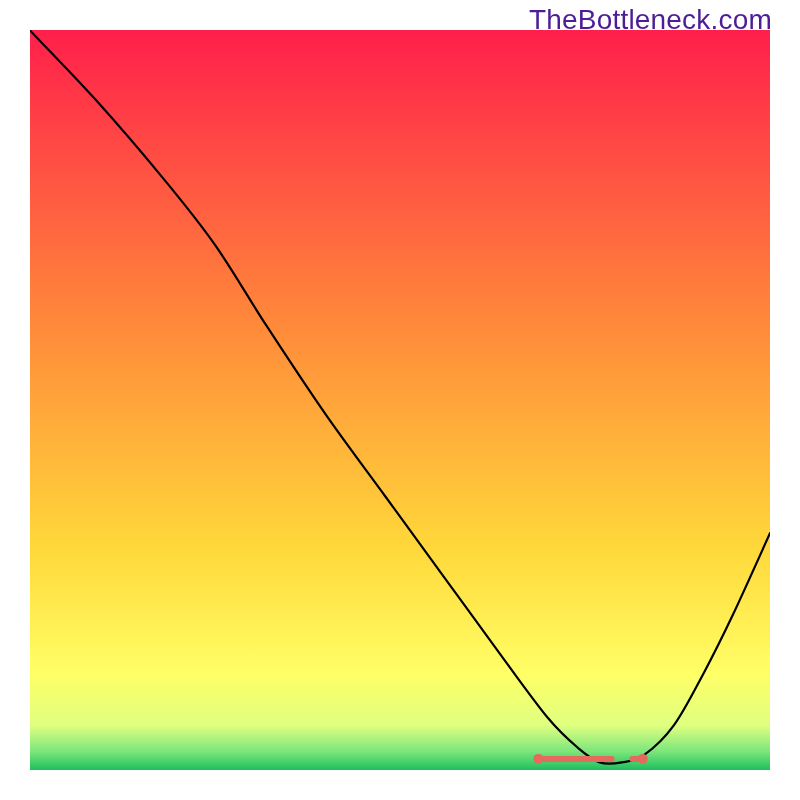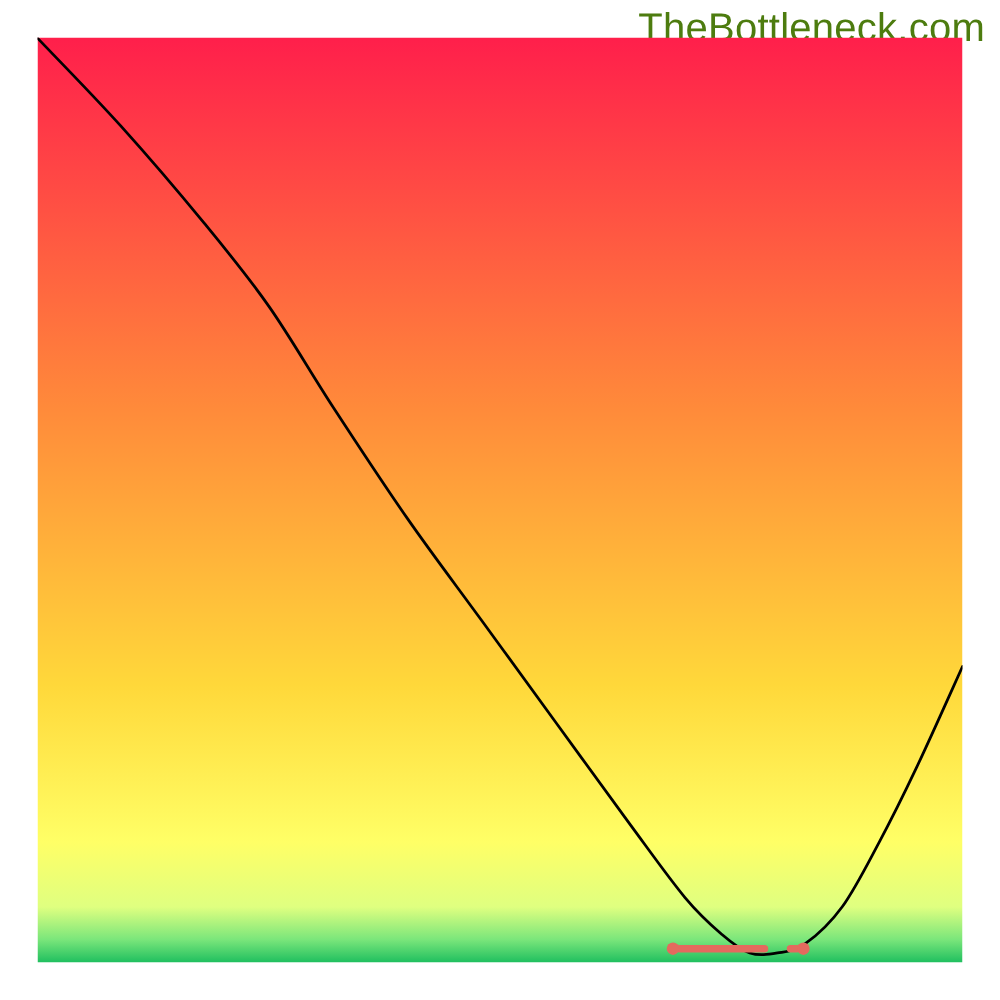--- a/index.html
+++ b/index.html
@@ -11,23 +11,23 @@
     font-family: Arial, Helvetica, sans-serif;
   }
   .frame {
     position: relative;
     width: 800px;
     height: 800px;
   }
   .watermark {
     position: absolute;
     top: 4px;
-    right: 12px;
-    color: #4d7c0f;
-    font-size: 32px;
+    right: 28px;
+    color: #4c1d95;
+    font-size: 28px;
     font-weight: 500;
     letter-spacing: 0.2px;
   }
   .plot {
     position: absolute;
     left: 30px;
     top: 30px;
     width: 740px;
     height: 740px;
   }

